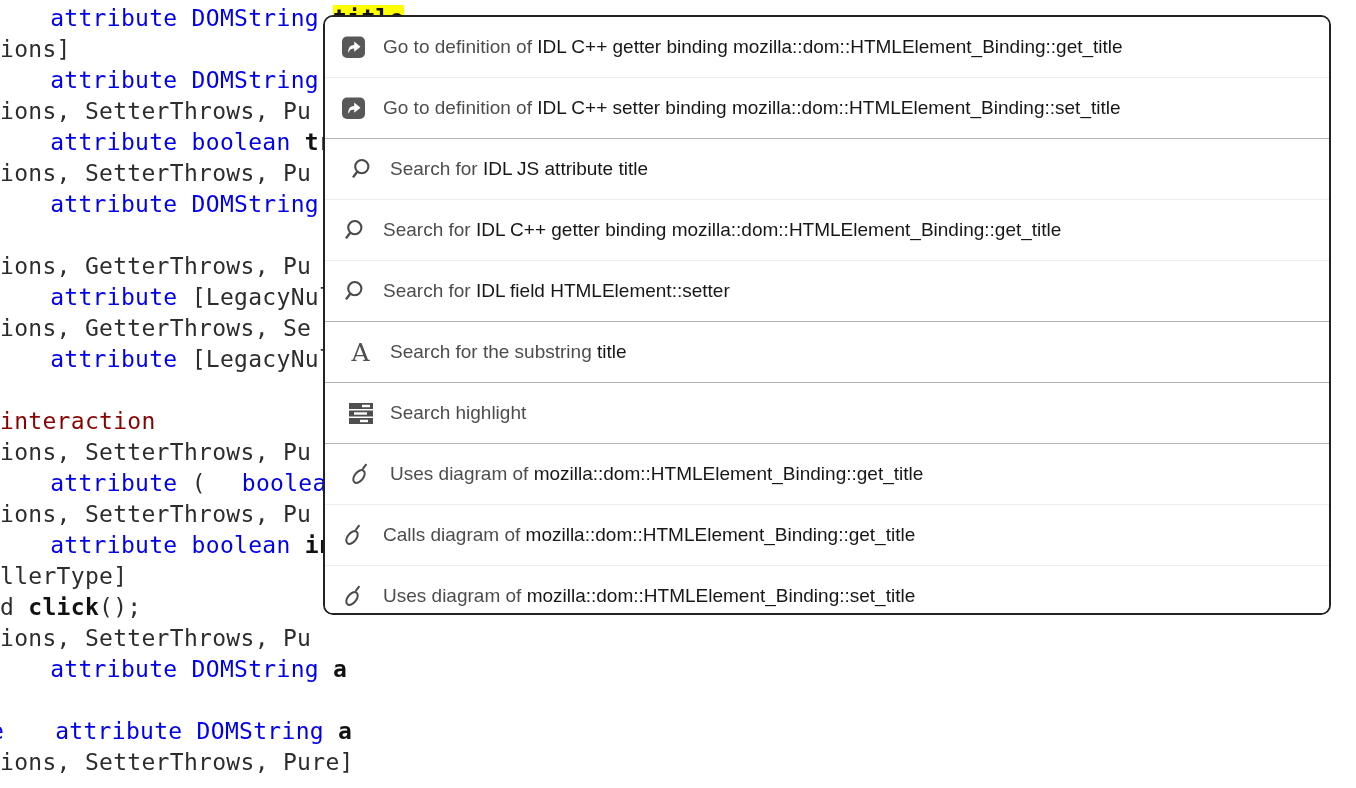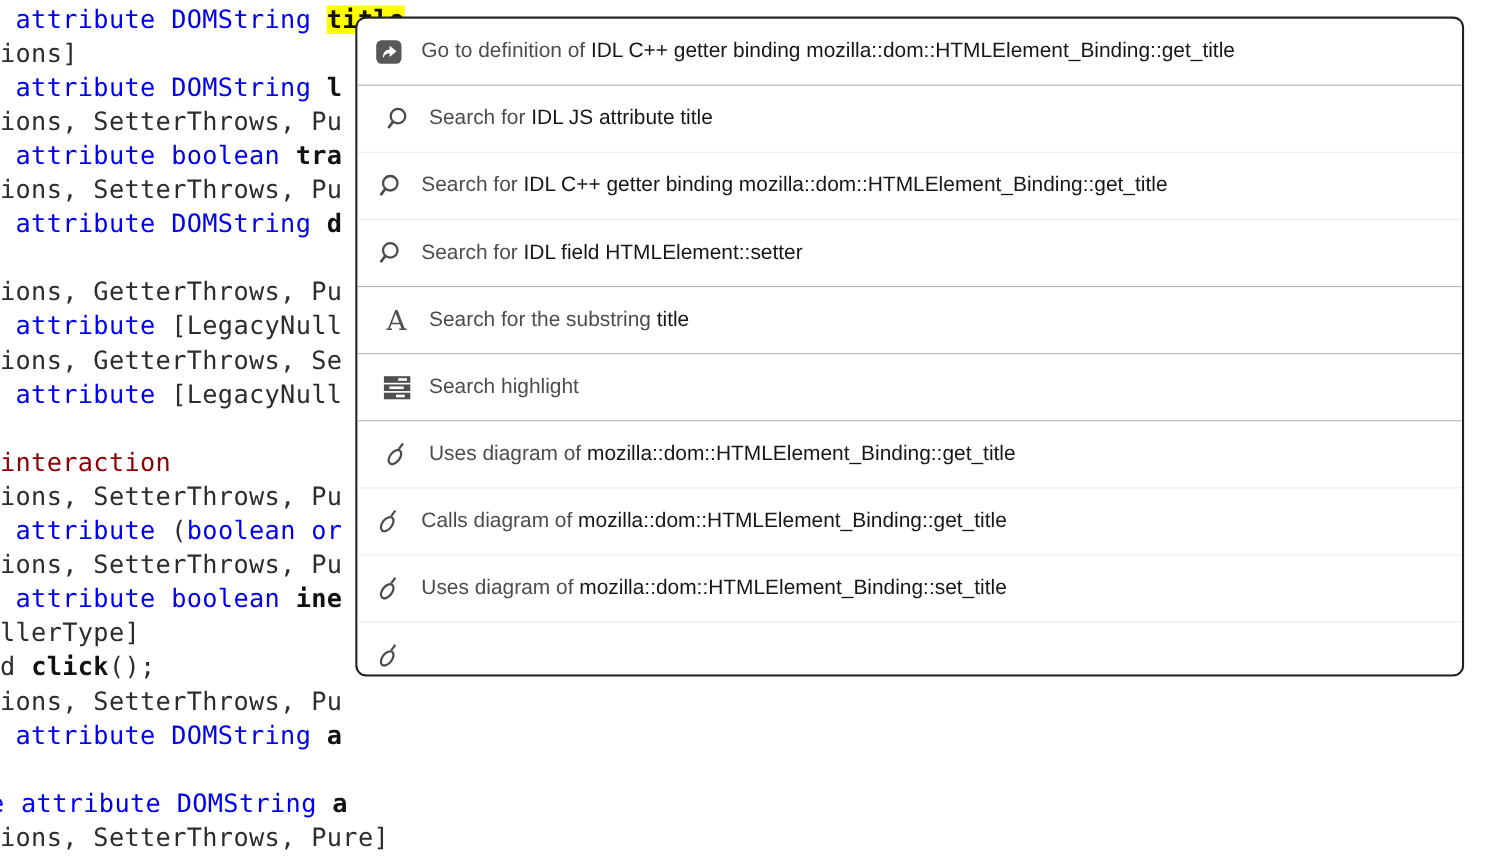--- a/index.html
+++ b/index.html
@@ -6,21 +6,21 @@
   html, body { width: 1356px; height: 788px; overflow: hidden; background: #ffffff; }
 
   
   .code-pane {
     position: absolute; left: 0; top: 3px; width: 1356px;
     font-family: "DejaVu Sans Mono", monospace;
     font-size: 23px; line-height: 31px; letter-spacing: 0.3px;
     white-space: pre; color: var(--code-text, #2d2d2d);
   }
   .code-line { height: 31px; }
-  .seg-kw   { color: var(--kw, #0000ee); }
+  .seg-kw   { color: var(--kw, #0000ee); margin-left: 36px; }
   .seg-txt  { color: var(--code-text, #2d2d2d); }
   .seg-bold { color: #111111; font-weight: bold; }
   .seg-m    { color: var(--maroon, #8b0000); }
   .seg-hl   { background: var(--hl, #ffff00); color: #111111; font-weight: bold; }
   .seg-frag { display: inline-block; width: 5px; overflow: hidden; vertical-align: bottom; color: var(--kw, #0000ee); }
   .seg-frag > span { display: inline-block; margin-left: -10px; }
 
   
   .context-menu {
     position: absolute; left: 323px; top: 15px; width: 1008px; height: 600px;
@@ -60,20 +60,29 @@
   <pre class="code-pane" id="code-pane"><div class="code-line"><span class="seg-kw"> attribute DOMString </span><span class="seg-hl">title</span></div><div class="code-line"><span class="seg-txt">ions]</span></div><div class="code-line"><span class="seg-kw"> attribute DOMString </span><span class="seg-bold">l</span></div><div class="code-line"><span class="seg-txt">ions, SetterThrows, Pu</span></div><div class="code-line"><span class="seg-kw"> attribute boolean </span><span class="seg-bold">tra</span></div><div class="code-line"><span class="seg-txt">ions, SetterThrows, Pu</span></div><div class="code-line"><span class="seg-kw"> attribute DOMString </span><span class="seg-bold">d</span></div><div class="code-line"> </div><div class="code-line"><span class="seg-txt">ions, GetterThrows, Pu</span></div><div class="code-line"><span class="seg-kw"> attribute </span><span class="seg-txt">[LegacyNull</span></div><div class="code-line"><span class="seg-txt">ions, GetterThrows, Se</span></div><div class="code-line"><span class="seg-kw"> attribute </span><span class="seg-txt">[LegacyNull</span></div><div class="code-line"> </div><div class="code-line"><span class="seg-m">interaction</span></div><div class="code-line"><span class="seg-txt">ions, SetterThrows, Pu</span></div><div class="code-line"><span class="seg-kw"> attribute </span><span class="seg-txt">(</span><span class="seg-kw">boolean or</span></div><div class="code-line"><span class="seg-txt">ions, SetterThrows, Pu</span></div><div class="code-line"><span class="seg-kw"> attribute boolean </span><span class="seg-bold">ine</span></div><div class="code-line"><span class="seg-txt">llerType]</span></div><div class="code-line"><span class="seg-txt">d </span><span class="seg-bold">click</span><span class="seg-txt">();</span></div><div class="code-line"><span class="seg-txt">ions, SetterThrows, Pu</span></div><div class="code-line"><span class="seg-kw"> attribute DOMString </span><span class="seg-bold">a</span></div><div class="code-line"> </div><div class="code-line"><span class="seg-frag"><span>e</span></span><span class="seg-kw"> attribute DOMString </span><span class="seg-bold">a</span></div><div class="code-line"><span class="seg-txt">ions, SetterThrows, Pure]</span></div></pre>
   <div class="context-menu" id="context-menu">
       <div class="menu-item">
         <span class="mi-icon">
           <svg width="25" height="24" viewBox="0 0 25 24">
             <rect x="1" y="1.5" width="23" height="21.5" rx="5" fill="#585858"></rect>
             <path d="M7.2 17.2 C7.2 12.4 9.6 10.2 13.2 10 L13.2 6.6 L19.5 11.7 L13.2 16.8 L13.2 13.4 C10.4 13.4 8.6 14.4 7.8 17.2 Z" fill="#ffffff"></path>
           </svg>
         </span>
         <span class="mi-text"><span class="mi-prefix">Go to definition of </span><span class="mi-strong">IDL C++ getter binding mozilla::dom::HTMLElement_Binding::get_title</span></span>
+      </div>
+      <div class="menu-item">
+        <span class="mi-icon">
+          <svg width="25" height="24" viewBox="0 0 25 24">
+            <rect x="1" y="1.5" width="23" height="21.5" rx="5" fill="#585858"></rect>
+            <path d="M7.2 17.2 C7.2 12.4 9.6 10.2 13.2 10 L13.2 6.6 L19.5 11.7 L13.2 16.8 L13.2 13.4 C10.4 13.4 8.6 14.4 7.8 17.2 Z" fill="#ffffff"></path>
+          </svg>
+        </span>
+        <span class="mi-text"><span class="mi-prefix">Go to definition of </span><span class="mi-strong">IDL C++ setter binding mozilla::dom::HTMLElement_Binding::set_title</span></span>
       </div>
       <div class="menu-item group-start">
         <span class="mi-icon">
           <svg width="25" height="25" viewBox="0 0 25 25" fill="none">
             <circle cx="13.8" cy="9.6" r="6.6" stroke="#4a4a4a" stroke-width="2.1"></circle>
             <line x1="9.2" y1="14.8" x2="5" y2="20.4" stroke="#4a4a4a" stroke-width="2.4"></line>
           </svg>
         </span>
         <span class="mi-text"><span class="mi-prefix">Search for </span><span class="mi-strong">IDL JS attribute title</span></span>
       </div>

